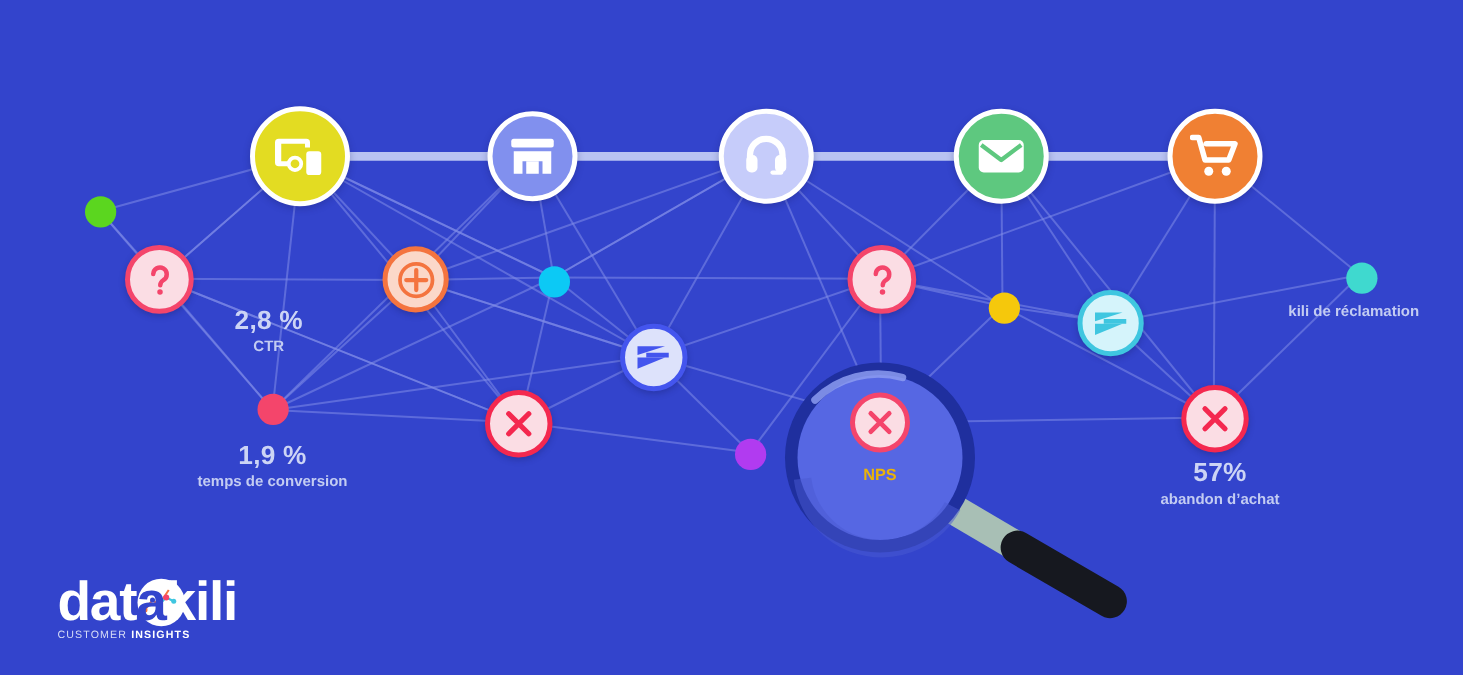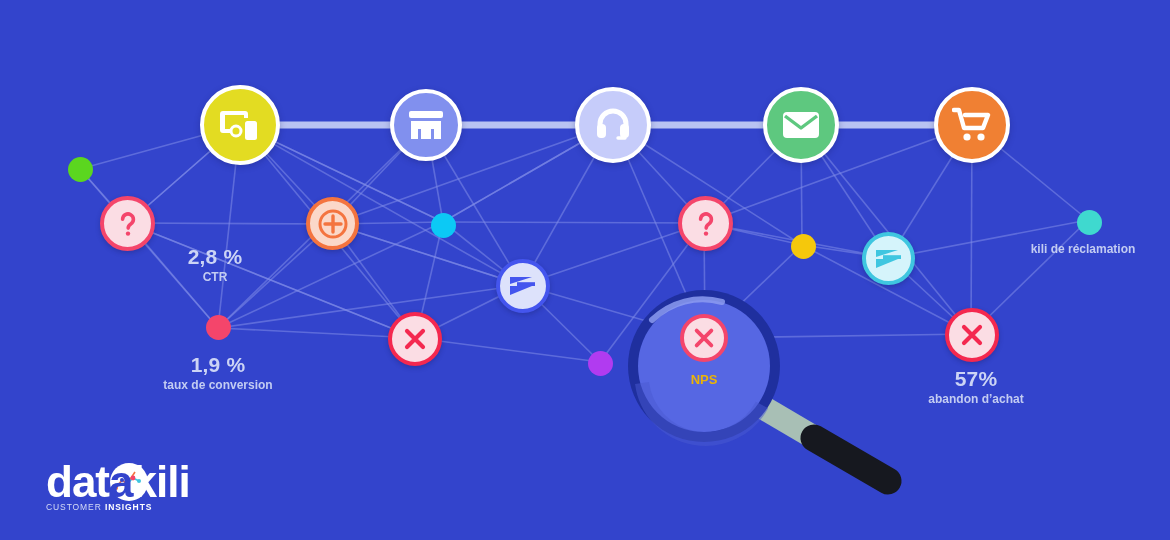--- a/index.html
+++ b/index.html
@@ -247,21 +247,21 @@
   <div class="dot" style="left:1077px;top:210px; width:25px; height:25px; background:#3fd9cf;"></div>
   <div class="dot" style="left:588px; top:351px; width:25px; height:25px; background:#b13bf0;"></div>
 
   <div class="label" style="left:165px; top:198px; width:100px;margin-top:48px;">
     <span class="val">2,8 %</span>
     <span class="cap">CTR</span>
   </div>
 
   <div class="label" style="left:156px; top:354px; width:124px;">
     <span class="val">1,9 %</span>
-    <span class="cap">taux de conversion</span>
+    <span class="cap">temps de conversion</span>
   </div>
 
 
   <div class="label" style="left:1018px; top:240px; width:130px;">
     <span class="cap">kili de réclamation</span>
   </div>
 
   <div class="label" style="left:920px; top:368px; width:112px;">
     <span class="val">57%</span>
     <span class="cap">abandon d’achat</span>

